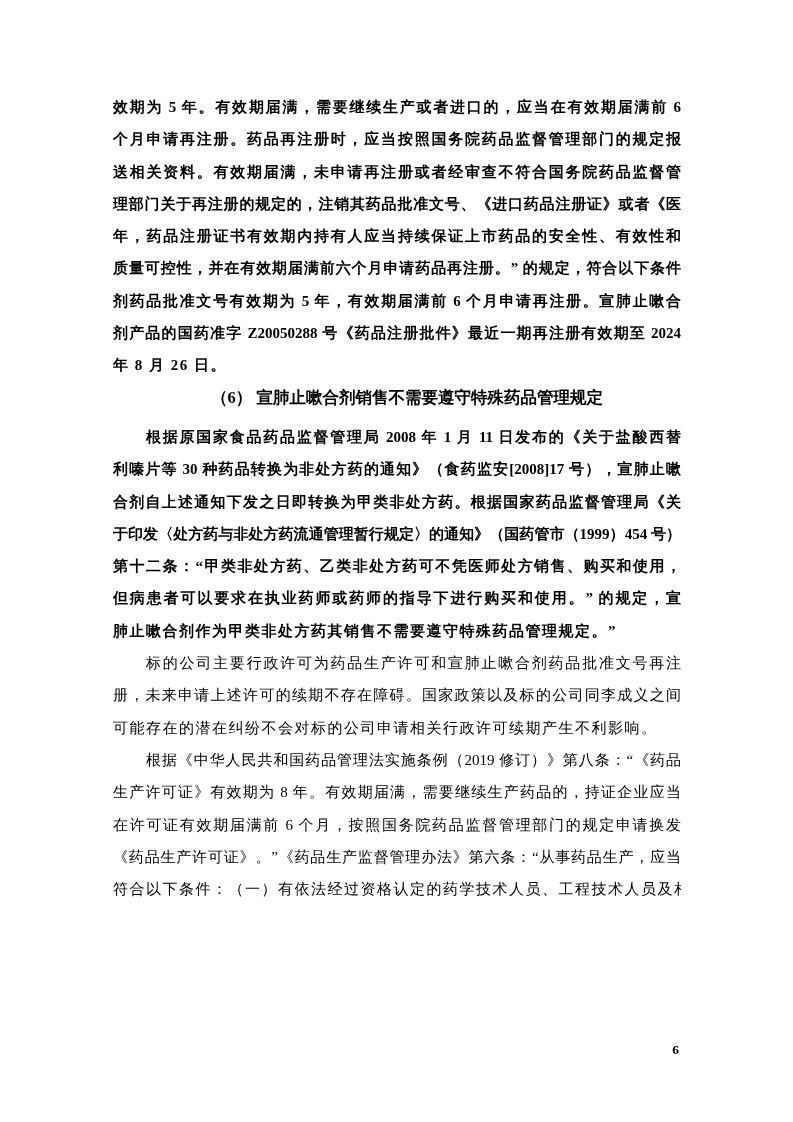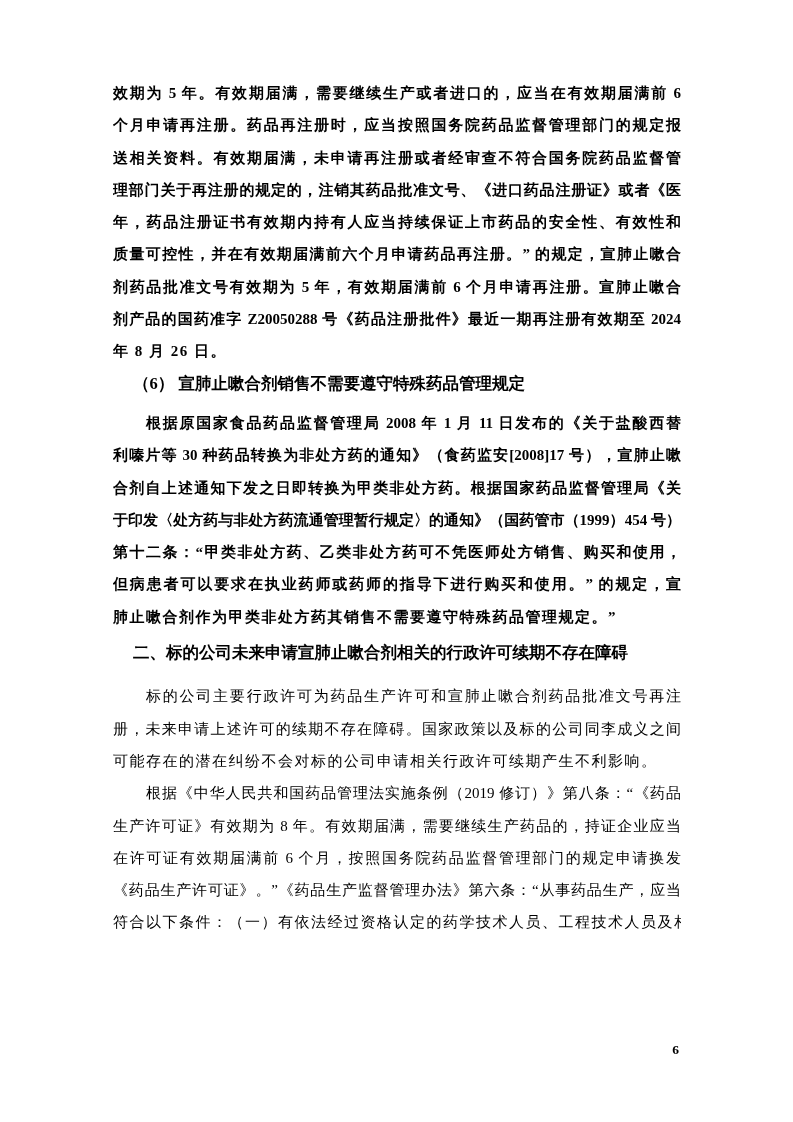--- a/index.html
+++ b/index.html
@@ -13,21 +13,21 @@
     height: 1122px;
     margin: 0 auto;
     background: #ffffff;
     color: #000000;
     font-family: "Liberation Serif", "DejaVu Serif", serif;
     overflow: hidden;
   }
   .content {
     position: absolute;
     left: 113px;
-    top: 77px;
+    top: 91px;
     width: 568px;
   }
   
   .para .line {
     font-size: 15px;
     line-height: 32.3px;
     height: 32.3px;
     text-align: justify;
     text-align-last: justify;
     white-space: nowrap;
@@ -46,20 +46,21 @@
   .kai .line {
     font-weight: 700;
   }
   .heading {
     font-size: 16.5px;
     font-weight: 700;
     line-height: 32.3px;
     text-indent: 20px;
     white-space: nowrap;
     overflow: hidden;
+    text-align: center;
   }
   .h-six { margin: 0 0 7px 0; }
   .h-two { margin: 4px 0 11px 0; }
   .h-one { margin: 11px 0 7px 0; }
   .pagenum {
     position: absolute;
     top: 1040px;
     left: 113px;
     width: 566px;
     text-align: right;
@@ -73,39 +74,38 @@
 
 <div class="page">
   <div class="content">
 
     <div class="para kai">
         <div class="line">效期为 5 年。有效期届满，需要继续生产或者进口的，应当在有效期届满前 6</div>
         <div class="line">个月申请再注册。药品再注册时，应当按照国务院药品监督管理部门的规定报</div>
         <div class="line">送相关资料。有效期届满，未申请再注册或者经审查不符合国务院药品监督管</div>
         <div class="line">理部门关于再注册的规定的，注销其药品批准文号、《进口药品注册证》或者《医</div>
         <div class="line">年，药品注册证书有效期内持有人应当持续保证上市药品的安全性、有效性和</div>
-        <div class="line">质量可控性，并在有效期届满前六个月申请药品再注册。” 的规定，宣肺止嗽合</div>
+        <div class="line">质量可控性，并在有效期届满前六个月申请药品再注册。” 的规定，符合以下条件</div>
         <div class="line">剂药品批准文号有效期为 5 年，有效期届满前 6 个月申请再注册。宣肺止嗽合</div>
         <div class="line">剂产品的国药准字 Z20050288 号《药品注册批件》最近一期再注册有效期至 2024</div>
         <div class="line last">年 8 月 26 日。</div>
       </div>
 
     <div class="heading h-six">（6） 宣肺止嗽合剂销售不需要遵守特殊药品管理规定</div>
 
     <div class="para kai p-indent">
         <div class="line">根据原国家食品药品监督管理局 2008 年 1 月 11 日发布的《关于盐酸西替</div>
         <div class="line">利嗪片等 30 种药品转换为非处方药的通知》（食药监安[2008]17 号），宣肺止嗽</div>
         <div class="line">合剂自上述通知下发之日即转换为甲类非处方药。根据国家药品监督管理局《关</div>
         <div class="line">于印发〈处方药与非处方药流通管理暂行规定〉的通知》（国药管市（1999）454 号）</div>
         <div class="line">第十二条：“甲类非处方药、乙类非处方药可不凭医师处方销售、购买和使用，</div>
         <div class="line">但病患者可以要求在执业药师或药师的指导下进行购买和使用。” 的规定，宣</div>
         <div class="line last">肺止嗽合剂作为甲类非处方药其销售不需要遵守特殊药品管理规定。”</div>
       </div>
 
-    <div class="heading h-two">二、标的公司未来申请宣肺止嗽合剂相关的行政许可续期不存在障碍</div>
 
     <div class="para p-indent">
         <div class="line">标的公司主要行政许可为药品生产许可和宣肺止嗽合剂药品批准文号再注</div>
         <div class="line">册，未来申请上述许可的续期不存在障碍。国家政策以及标的公司同李成义之间</div>
         <div class="line last">可能存在的潜在纠纷不会对标的公司申请相关行政许可续期产生不利影响。</div>
       </div>
 
 
     <div class="para p-indent">
         <div class="line">根据《中华人民共和国药品管理法实施条例（2019 修订）》第八条：“《药品</div>

